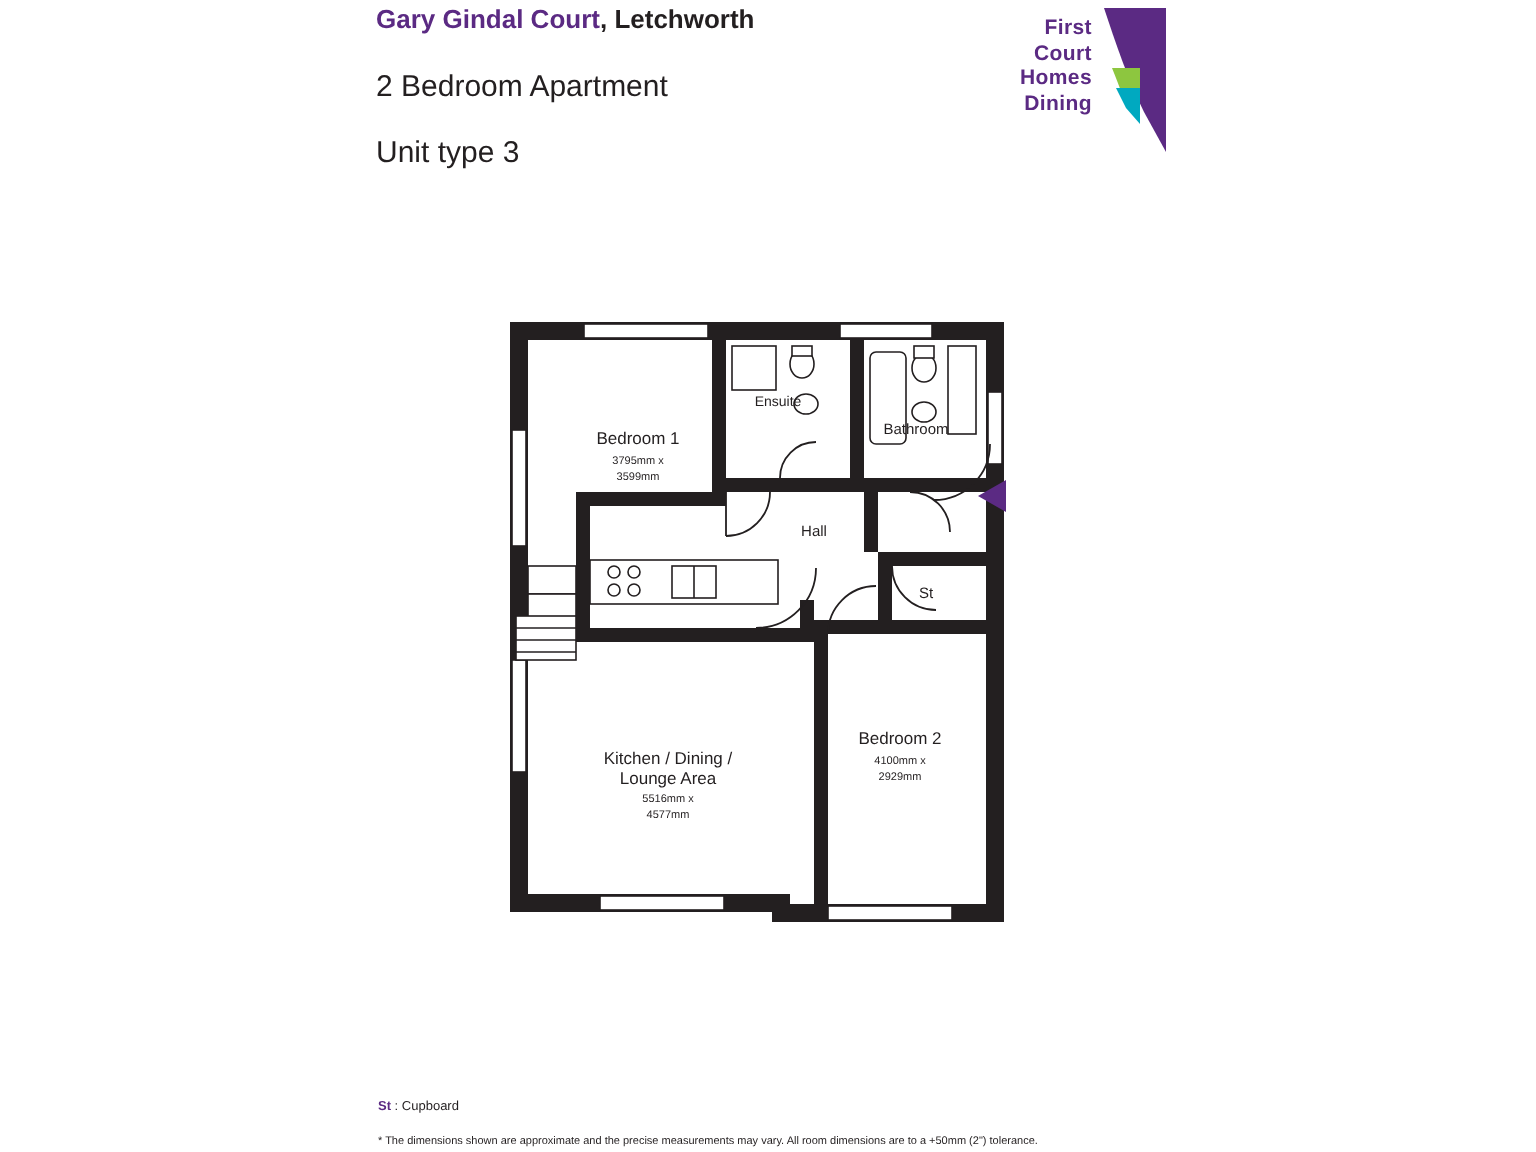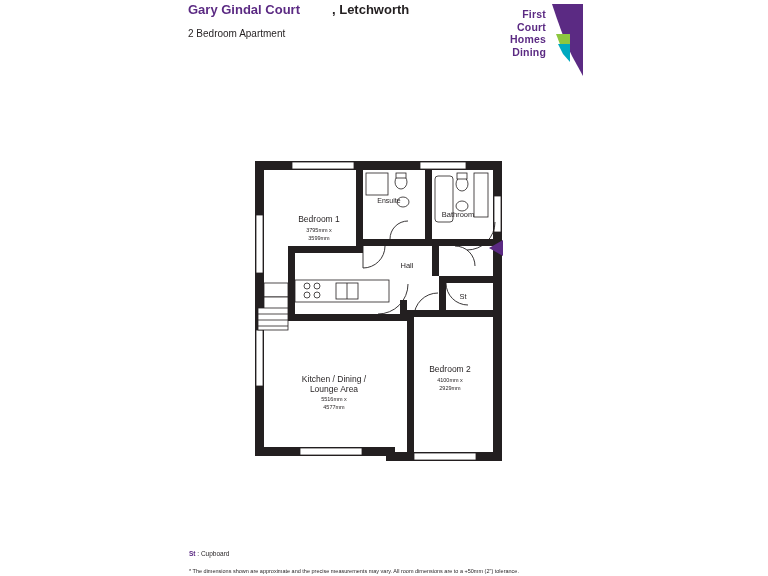--- a/index.html
+++ b/index.html
@@ -26,27 +26,26 @@
   .title-line {
     font-size: 13px;
     font-weight: bold;
     color: #5b2a83;
     line-height: 16px;
     margin-top: 2px;
   }
   .title-line .town {
     color: #231f20;
     font-weight: bold;
-    padding-left: 32px;
   }
   .sub-line {
-    font-size: 10px;
+    font-size: 15px;
     color: #231f20;
     line-height: 15px;
-    margin-top: 8px;
+    margin-top: 18px;
   }
 
   
   .logo {
     position: absolute;
     left: 498px;
     top: 4px;
     width: 85px;
     height: 72px;
     text-decoration: underline;
@@ -108,20 +107,21 @@
   }
 </style>
 </head>
 <body>
 
 <div class="header">
   <div class="title-line">
     <span>Gary Gindal Court</span><span class="town">, Letchworth</span>
   </div>
   <div class="sub-line">2 Bedroom Apartment</div>
+  <div class="sub-line">Unit type 3</div>
 </div>
 
 <div class="logo">
   <div class="logo-text">
     <div>First</div>
     <div>Court</div>
     <div>Homes</div>
     <div>Dining</div>
   </div>
   <svg class="logo-mark" viewBox="0 0 33 72">

